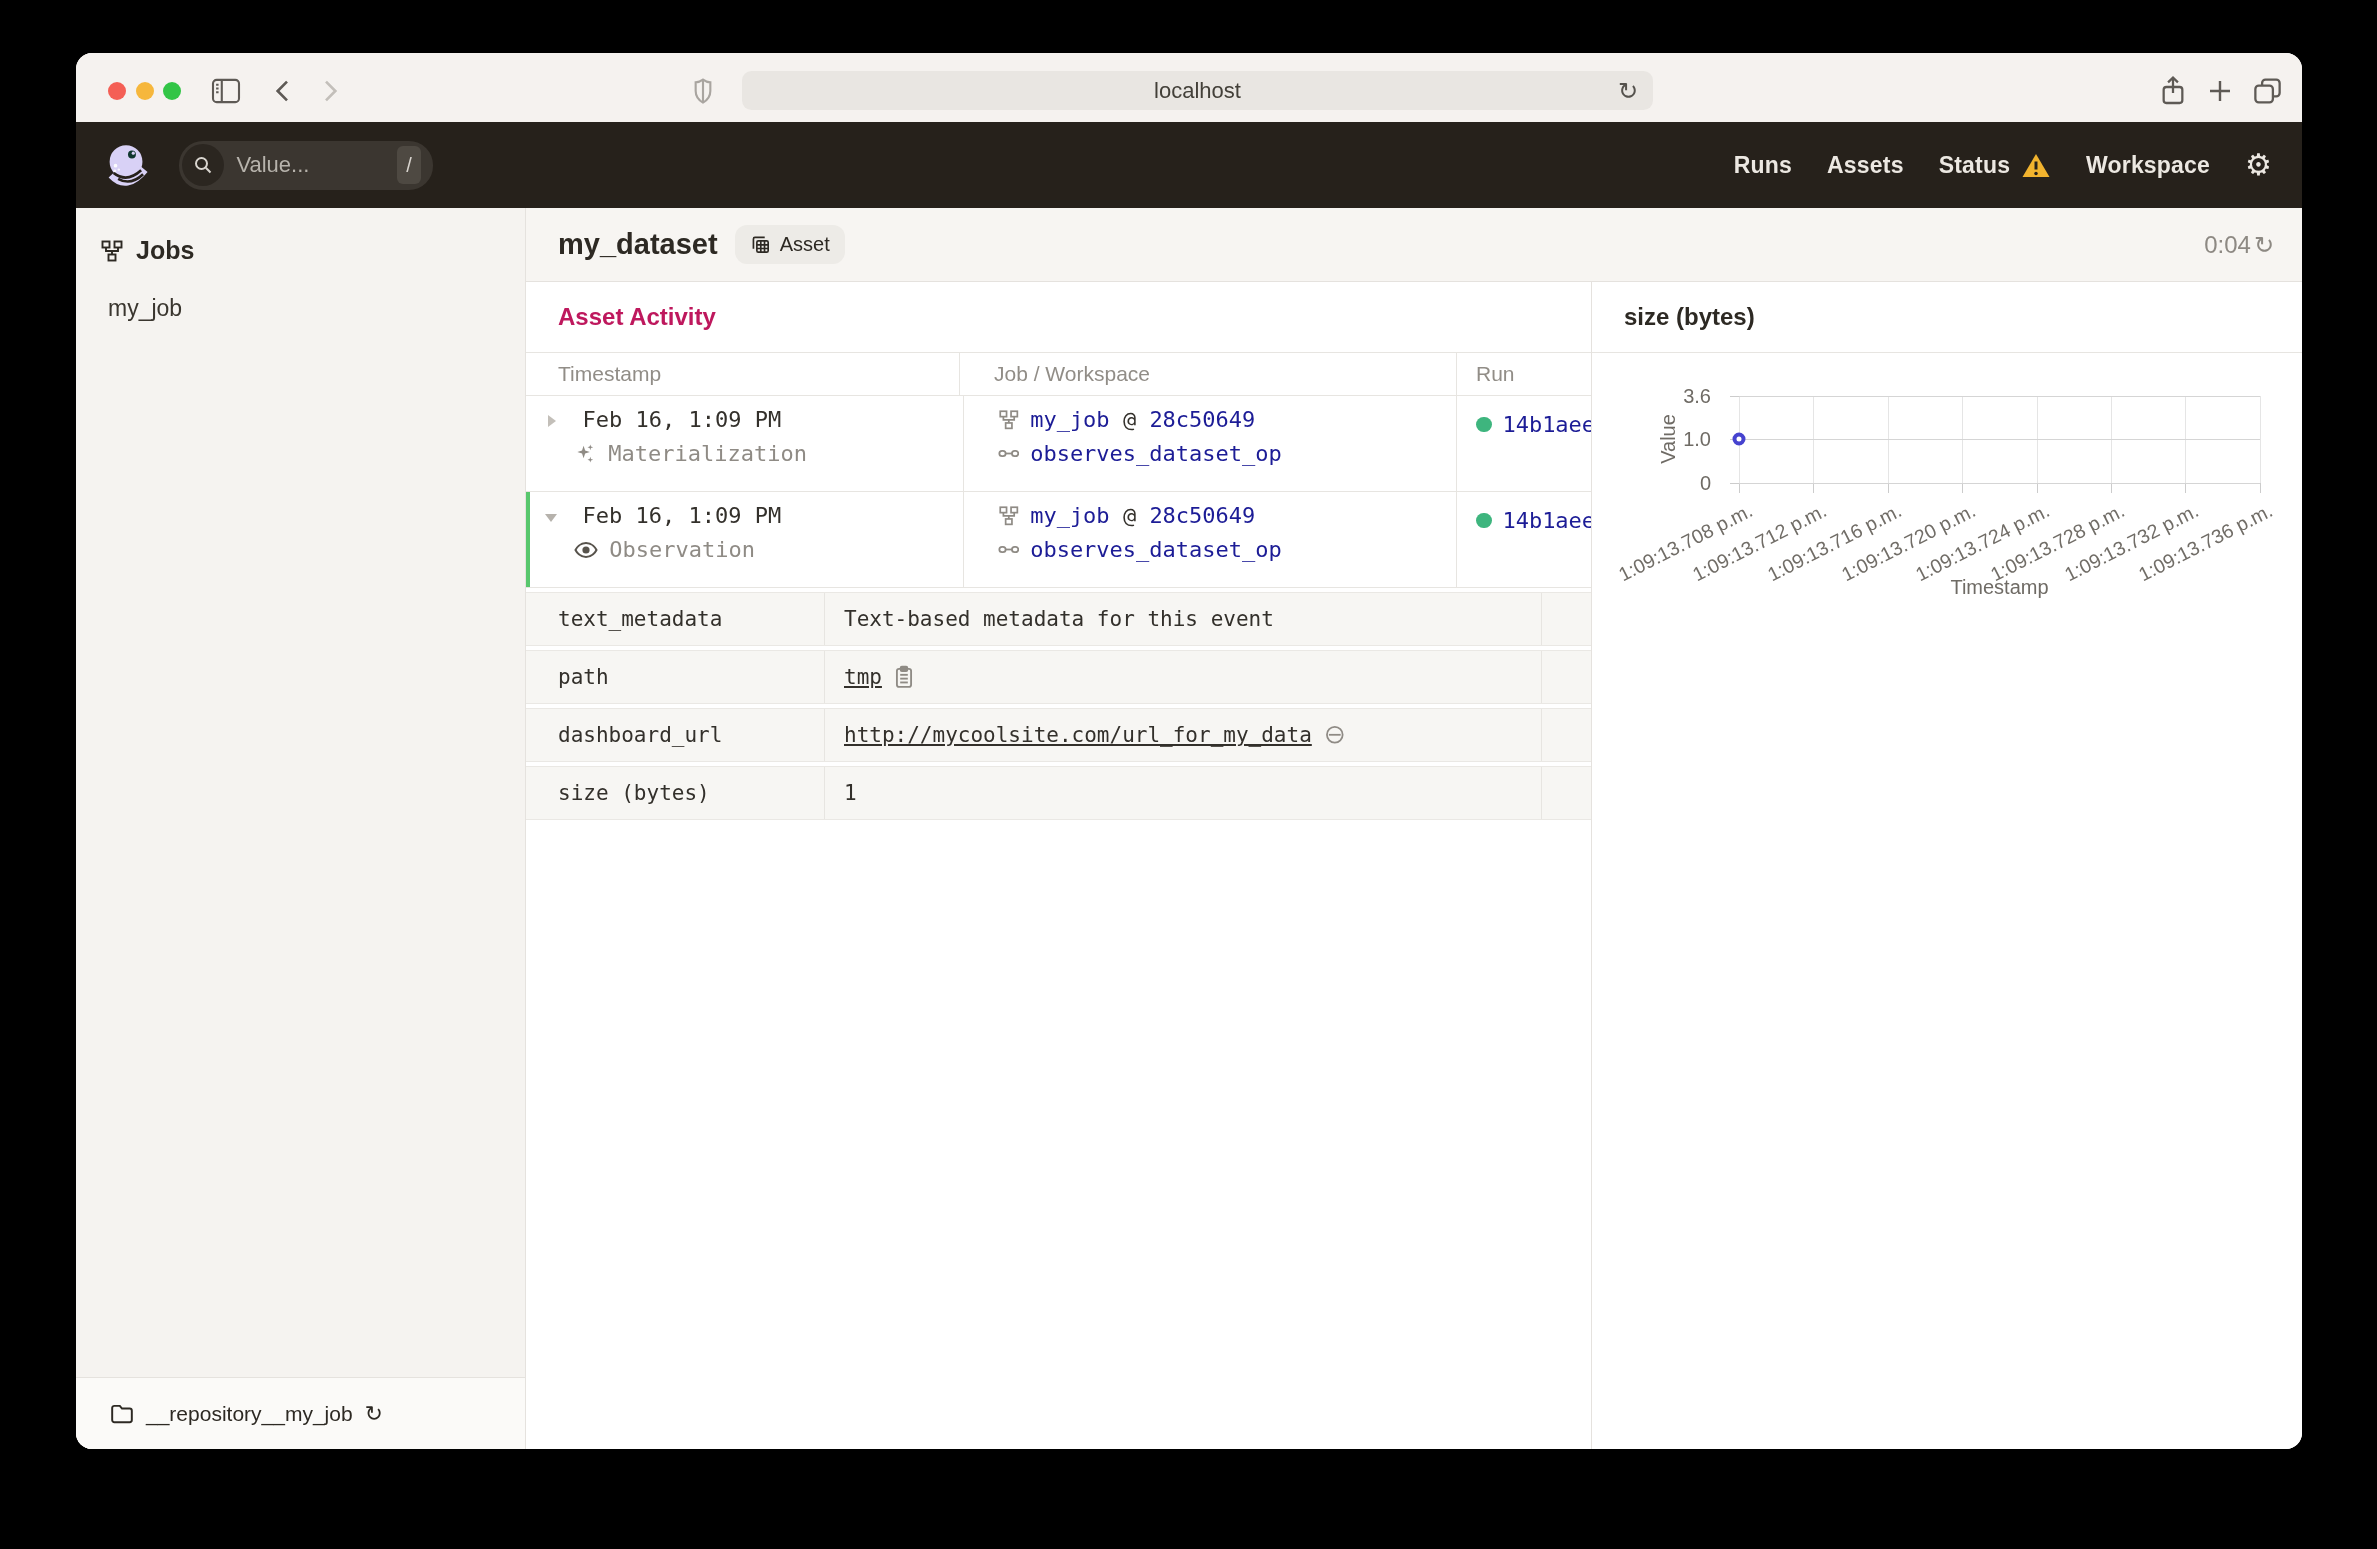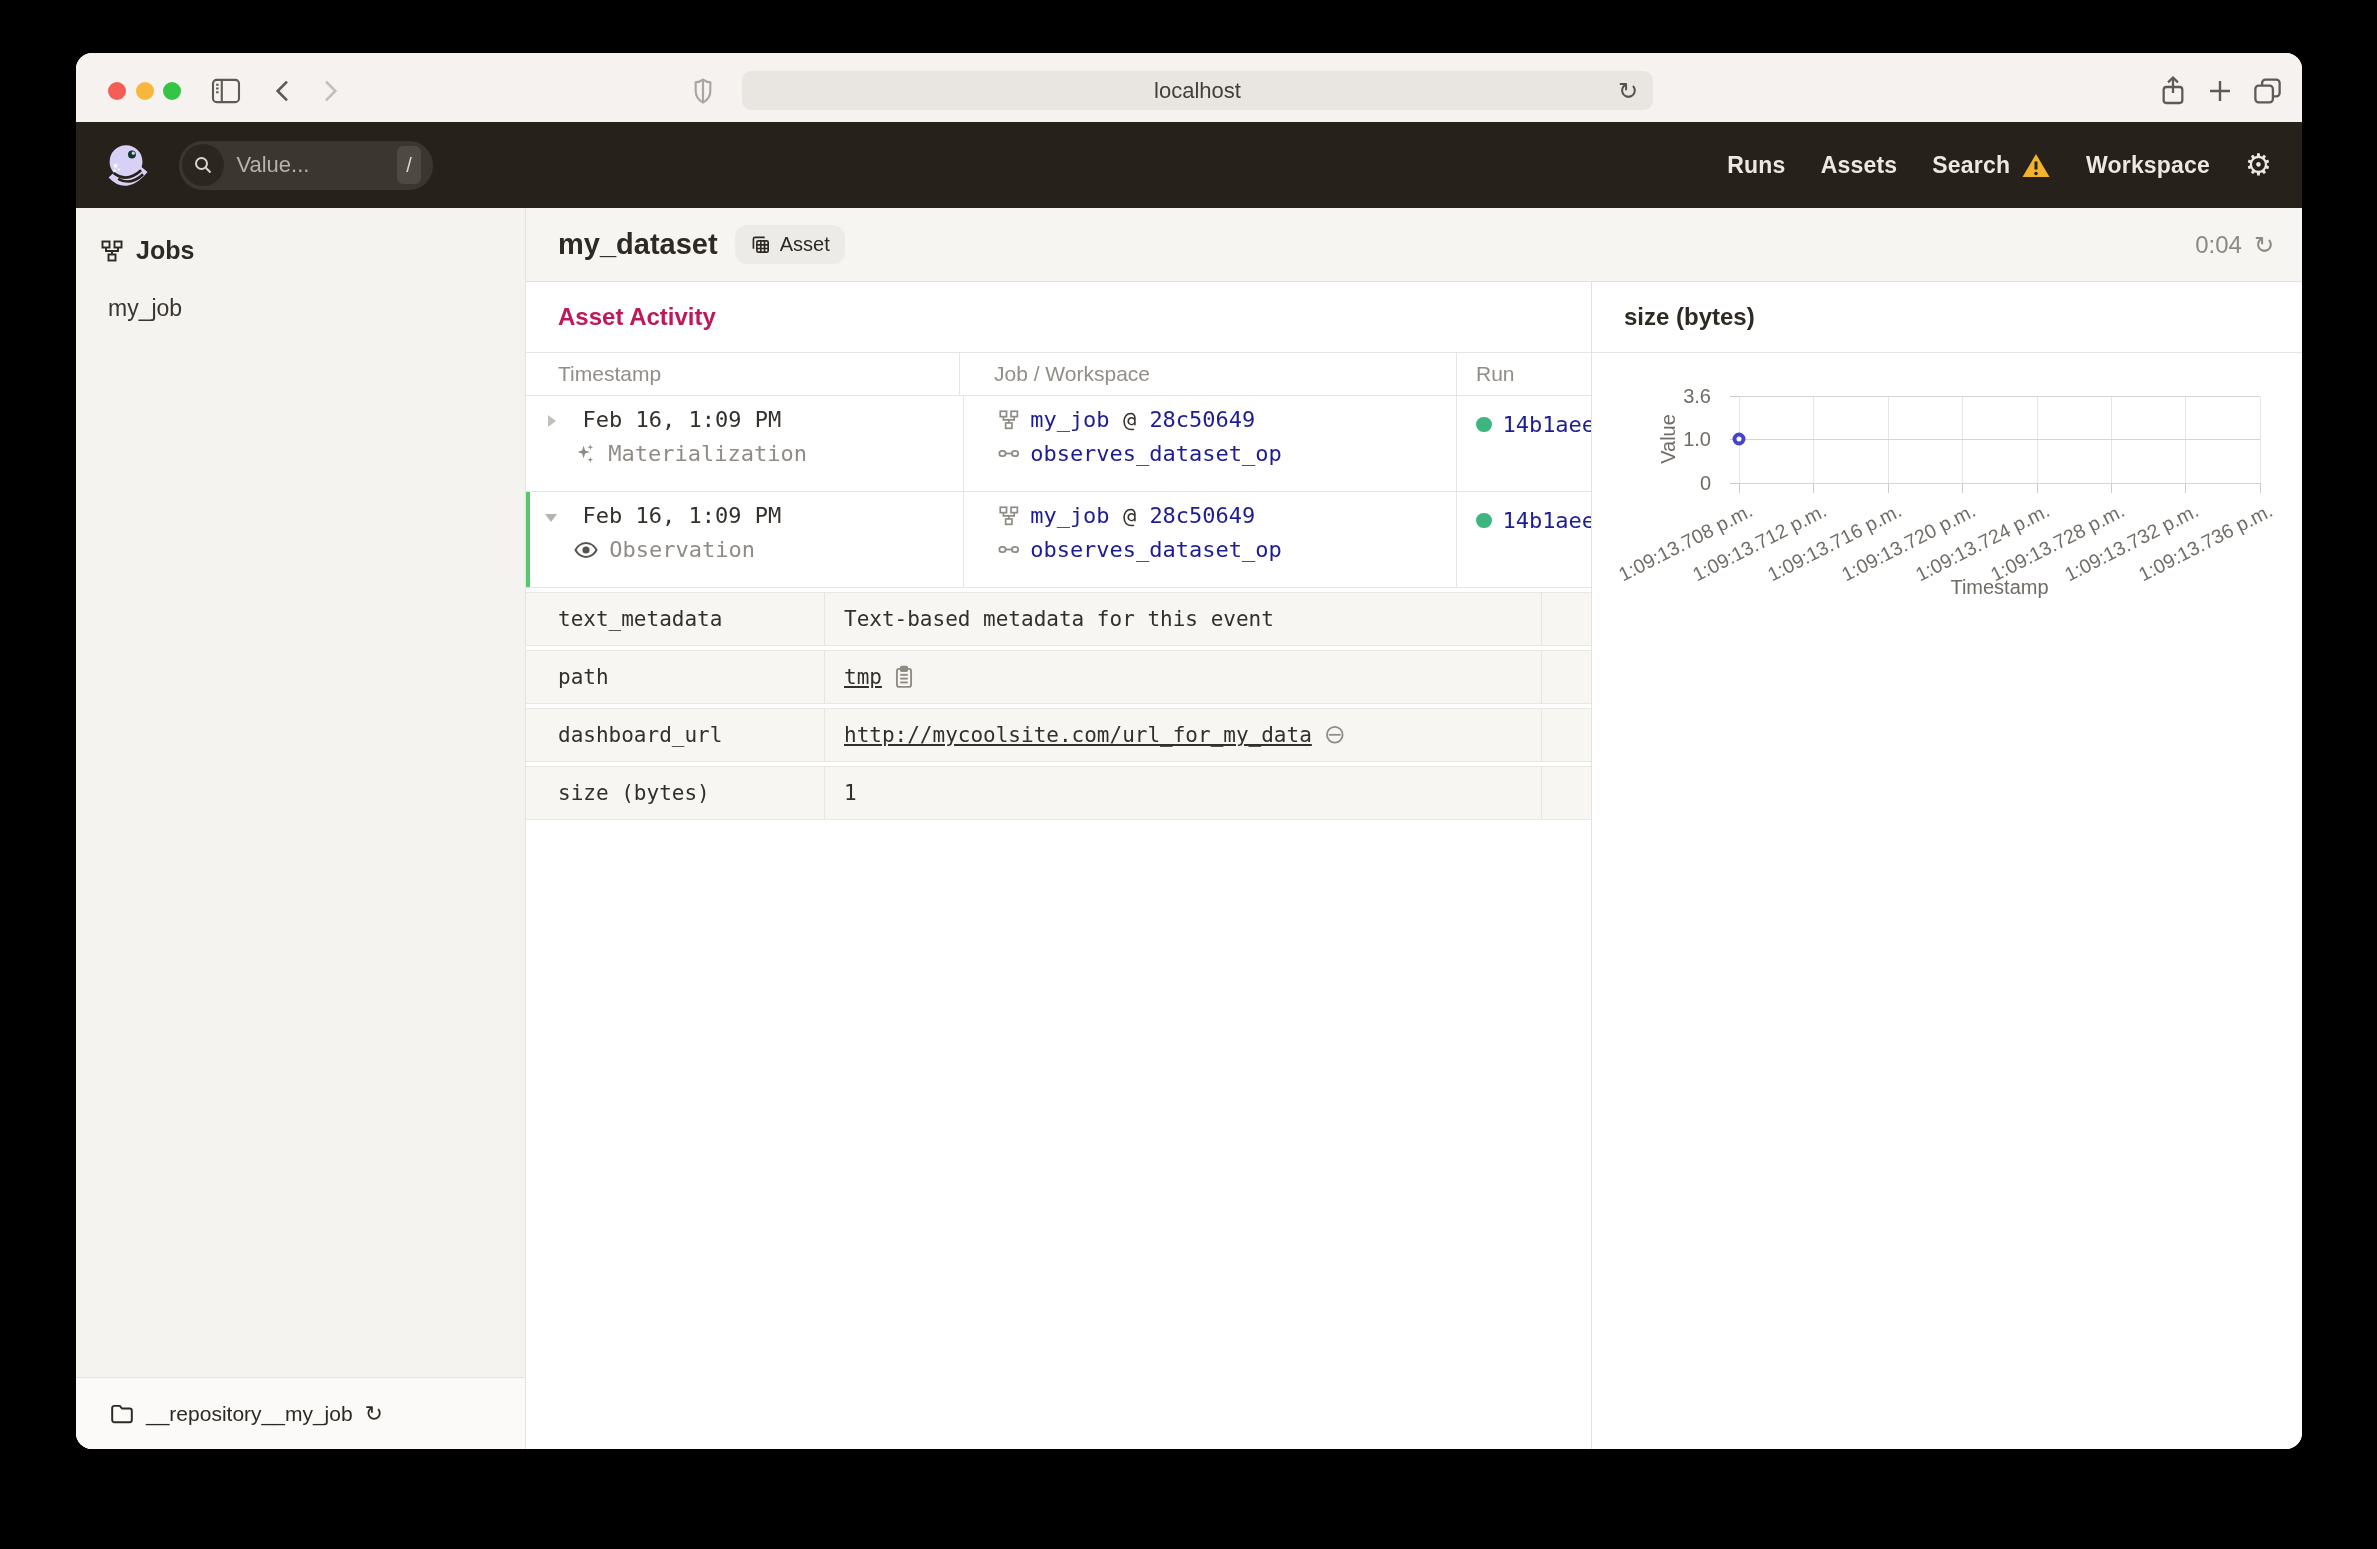--- a/index.html
+++ b/index.html
@@ -48,21 +48,21 @@
   #repo-label { font-size:21px; color:#2d2923; }
   #repo-refresh { font-size:21.6px; color:#2d2923; font-family:"DejaVu Sans", sans-serif; }
 
   
   #titlebar { position:absolute; left:450px; top:155px; right:0; height:74px; background:#f7f5f2;
               border-bottom:0.7px solid #e5e2de; display:flex; align-items:center; }
   #page-title { margin-left:32px; font-size:29px; font-weight:700; color:#2d2923; }
   #asset-badge { margin-left:17.6px; height:39px; background:#edebe7; border-radius:12px; display:flex;
                  align-items:center; gap:8px; padding:0 15px; color:#2d2923; }
   #asset-badge span { font-size:20px; }
-  #timer-wrap { margin-left:auto; display:flex; align-items:flex-end; gap:12px; padding-right:28px; color:#8d8983; }
+  #timer-wrap { margin-left:auto; display:flex; align-items:flex-end; gap:3px; padding-right:28px; color:#8d8983; }
   #timer { font-size:24px; }
   #timer-refresh { font-size:24px; font-family:"DejaVu Sans", sans-serif; }
 
   
   #panel-left { position:absolute; left:450px; top:229px; width:1065px; bottom:0; background:#fff; }
   #activity-head { height:71px; border-bottom:0.7px solid #e7e5e1; display:flex; align-items:center; padding-left:32px;
                    font-size:24px; font-weight:700; color:#be185d; }
   #thead { display:flex; height:43px; border-bottom:0.7px solid #e7e5e1; color:#918d87; font-size:21px; }
   .th { display:flex; align-items:center; }
   .col-ts { width:434px; padding-left:32px; border-right:0.7px solid #e7e5e1; }
@@ -194,21 +194,21 @@
             <line x1="12.8" y1="12.8" x2="17.5" y2="17.5"></line>
           </svg>
       </span>
       <span id="search-ph">Value...</span>
       <span id="search-slash">/</span>
     </div>
     <div id="nav">
       <span class="nav-item">Runs</span>
       <span class="nav-item">Assets</span>
       <span id="nav-status">
-        <span class="nav-item">Search</span>
+        <span class="nav-item">Status</span>
         <svg width="30" height="27" viewBox="0 0 22 20">
           <path d="M11 1.5 L21 18.5 H1 Z" fill="#f1b32e"></path>
           <line x1="11" y1="7" x2="11" y2="13" stroke="#26211b" stroke-width="2.2"></line>
           <circle cx="11" cy="16" r="1.3" fill="#26211b"></circle>
         </svg>
       </span>
       <span class="nav-item">Workspace</span>
       <span id="gear">⚙</span>
     </div>
   </div>

